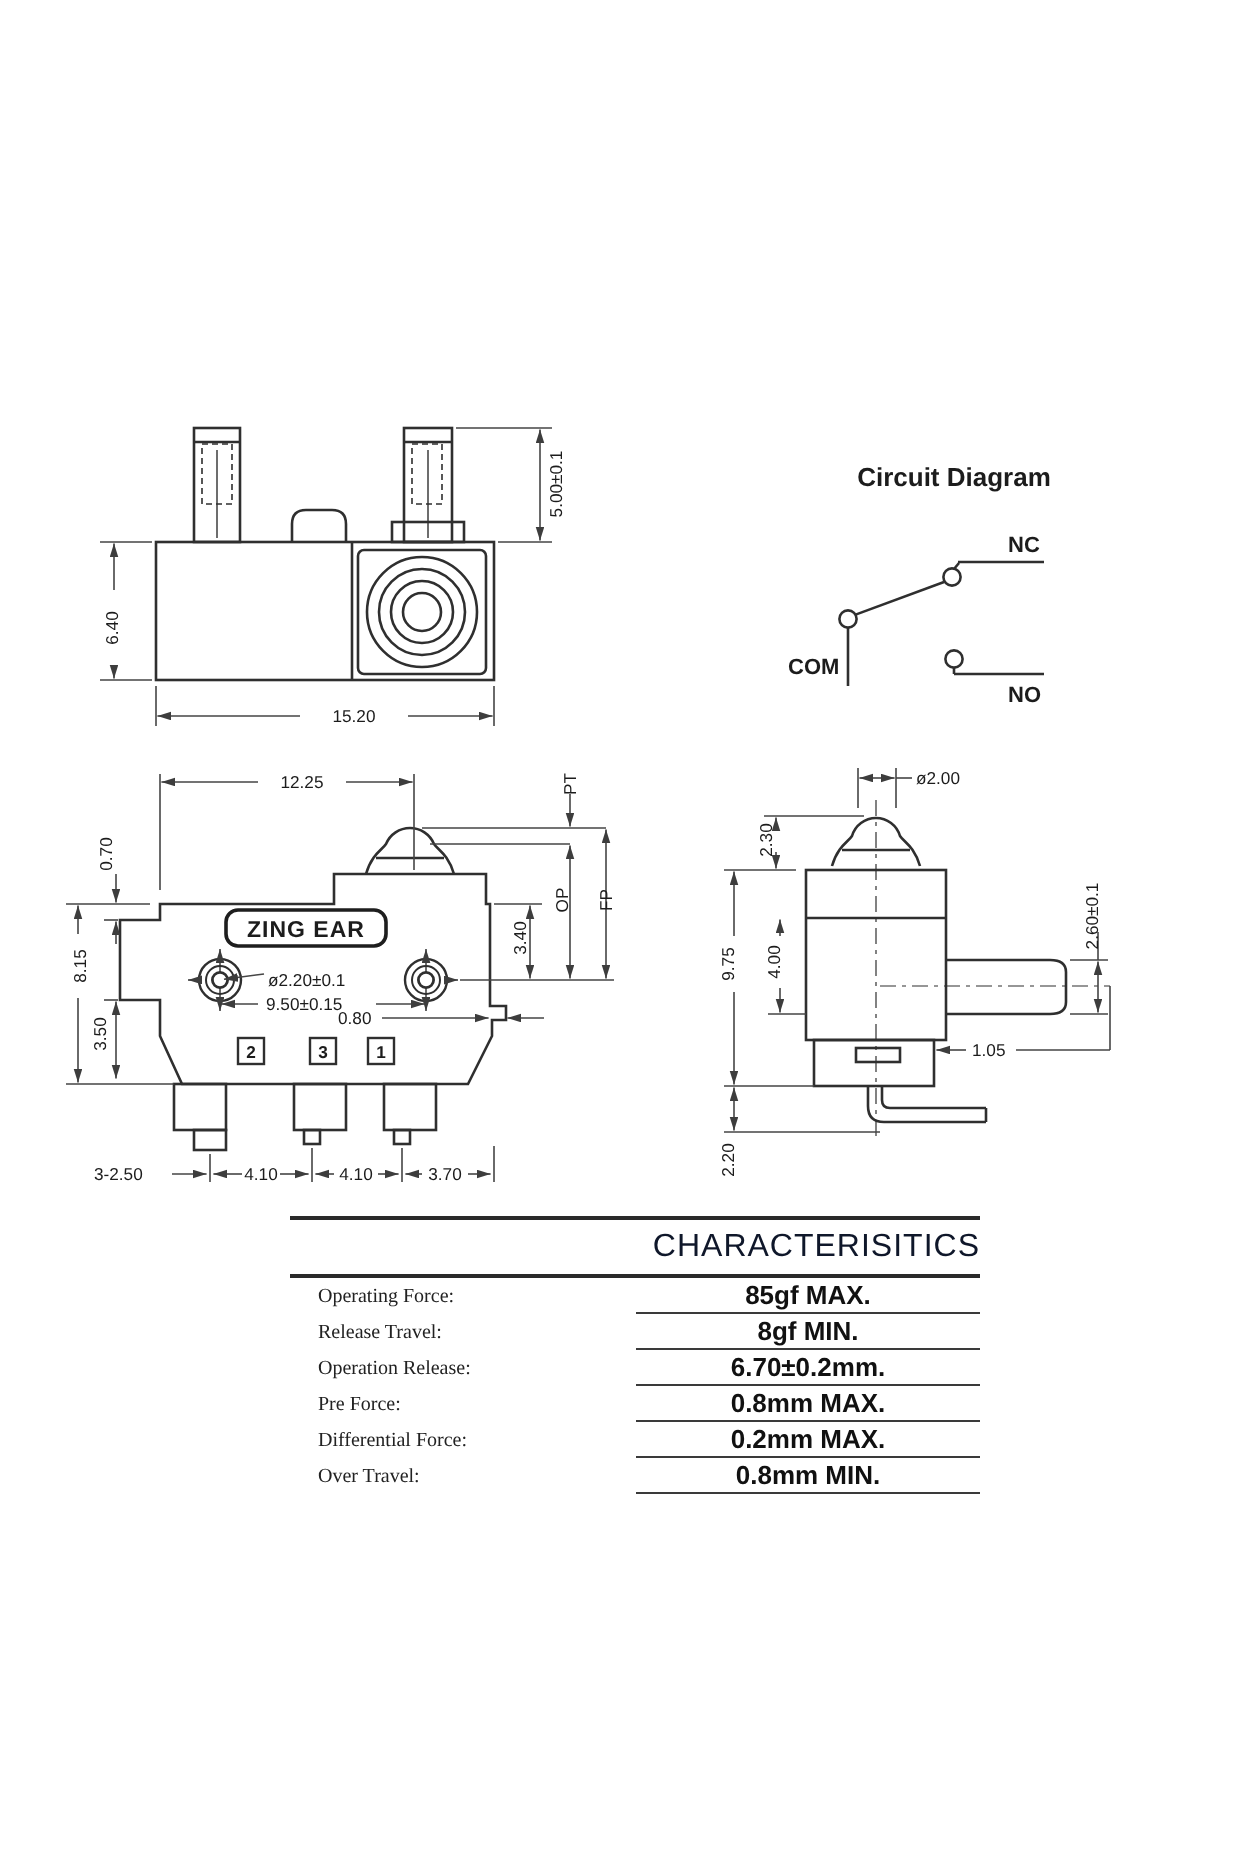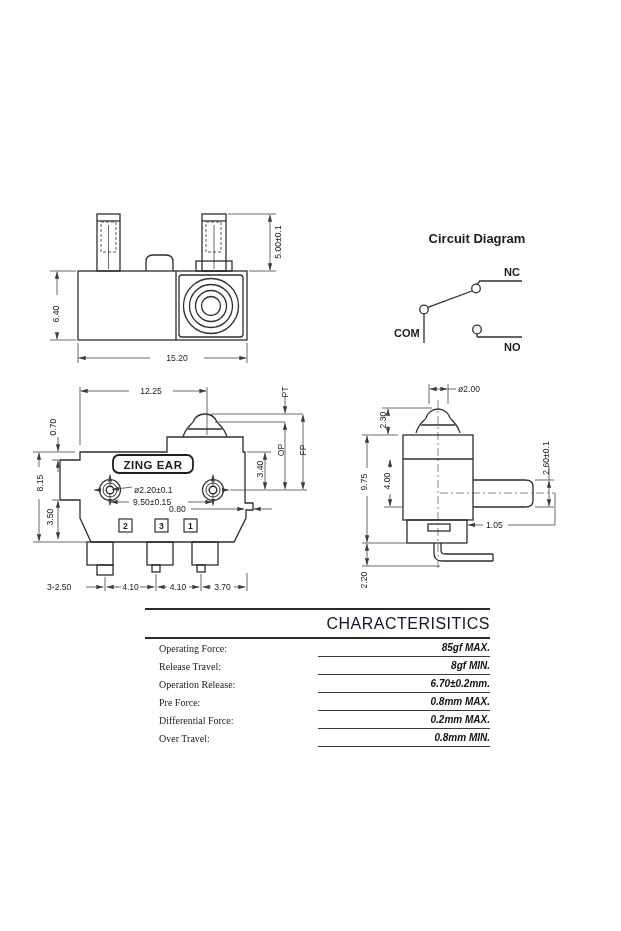--- a/index.html
+++ b/index.html
@@ -13,22 +13,22 @@
   .circ-title{font-size:13px;font-weight:bold;}
   .circ-lbl{font-size:11px;font-weight:bold;}
   
   .chars{position:absolute;left:145px;top:608px;width:345px;}
   .chars-title{border-top:2.5px solid #2a2a2a;border-bottom:2.5px solid #2a2a2a;
                height:27px;line-height:27px;text-align:right;font-size:16px;
                letter-spacing:0.5px;color:#0f172a;}
   .chars-row{display:flex;height:18px;align-items:flex-end;}
   .chars-lbl{width:173px;padding-left:14px;box-sizing:border-box;font-size:10px;
              color:#222;line-height:17px;white-space:nowrap;font-family:Liberation Serif, serif;}
-  .chars-val{flex:1;text-align:right;font-weight:bold;font-size:10px;color:#111;
-             border-bottom:1.8px solid #3a3a3a;line-height:16px;font-style:italic;}
+  .chars-val{flex:1;text-align:center;font-weight:bold;font-size:13px;color:#111;
+             border-bottom:1.8px solid #3a3a3a;line-height:16px;}
 </style>
 </head>
 <body>
 
 <div class="page">
 
   <svg class="abs" style="left:0;top:195px" width="320" height="185" viewBox="0 0 320 185">
     <defs>
       <marker id="mA" markerWidth="8" markerHeight="6" refX="7" refY="2.2" orient="auto-start-reverse" markerUnits="userSpaceOnUse">
         <path d="M0,0 L7,2.2 L0,4.4 Z" fill="#3d3d3d"></path>

